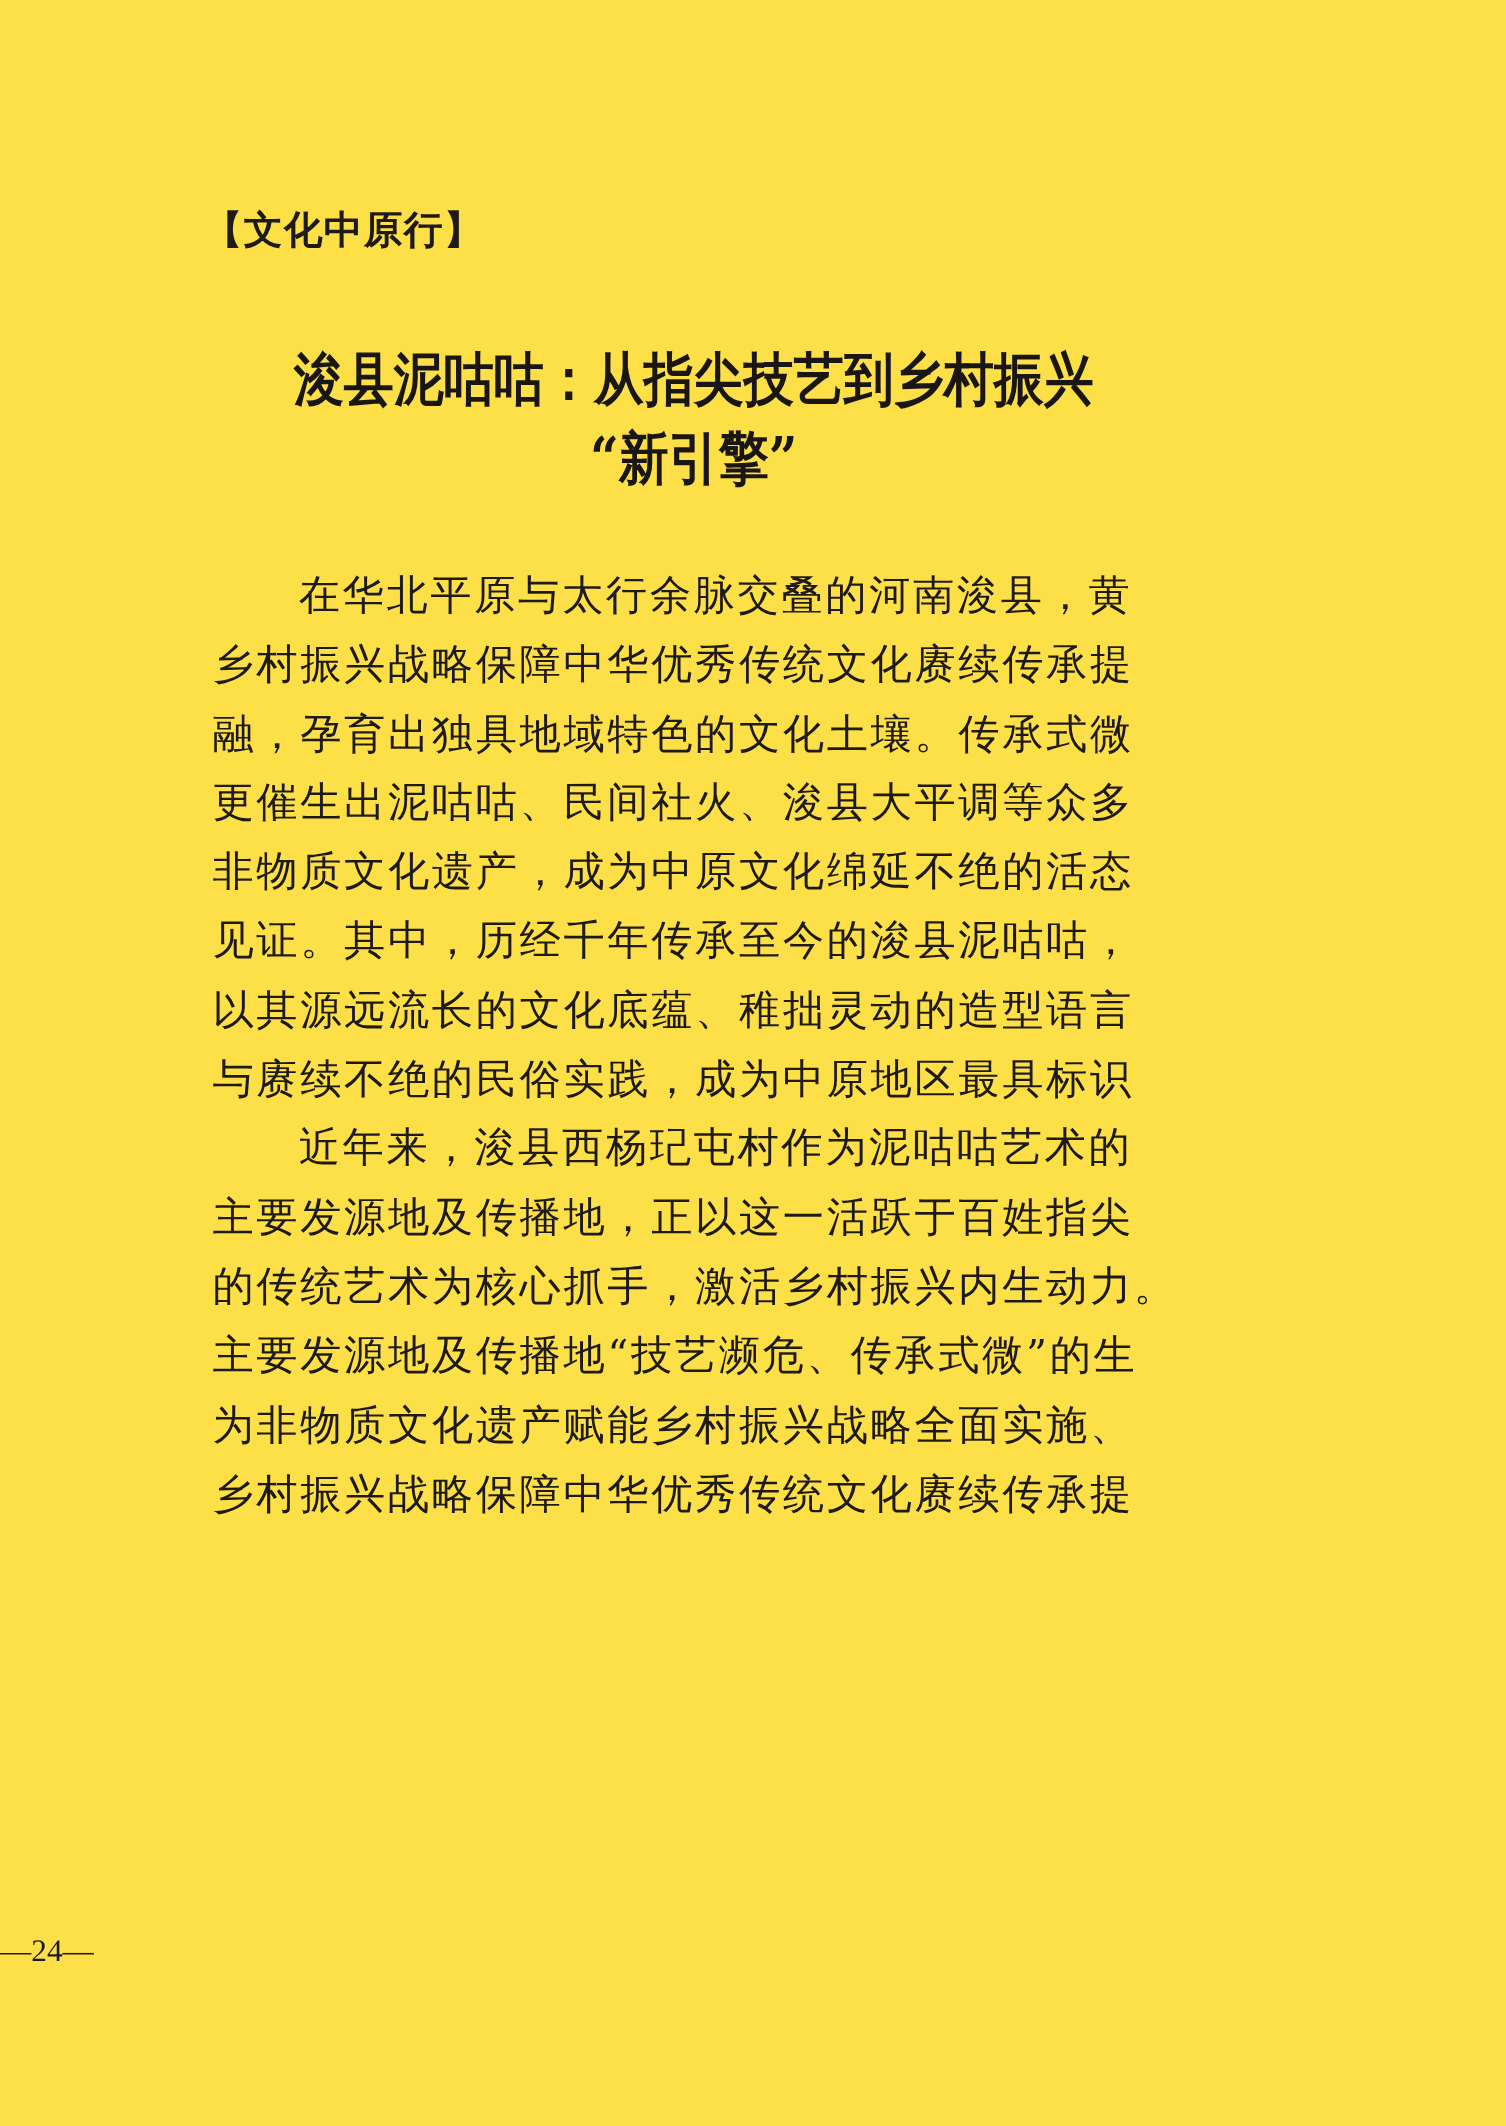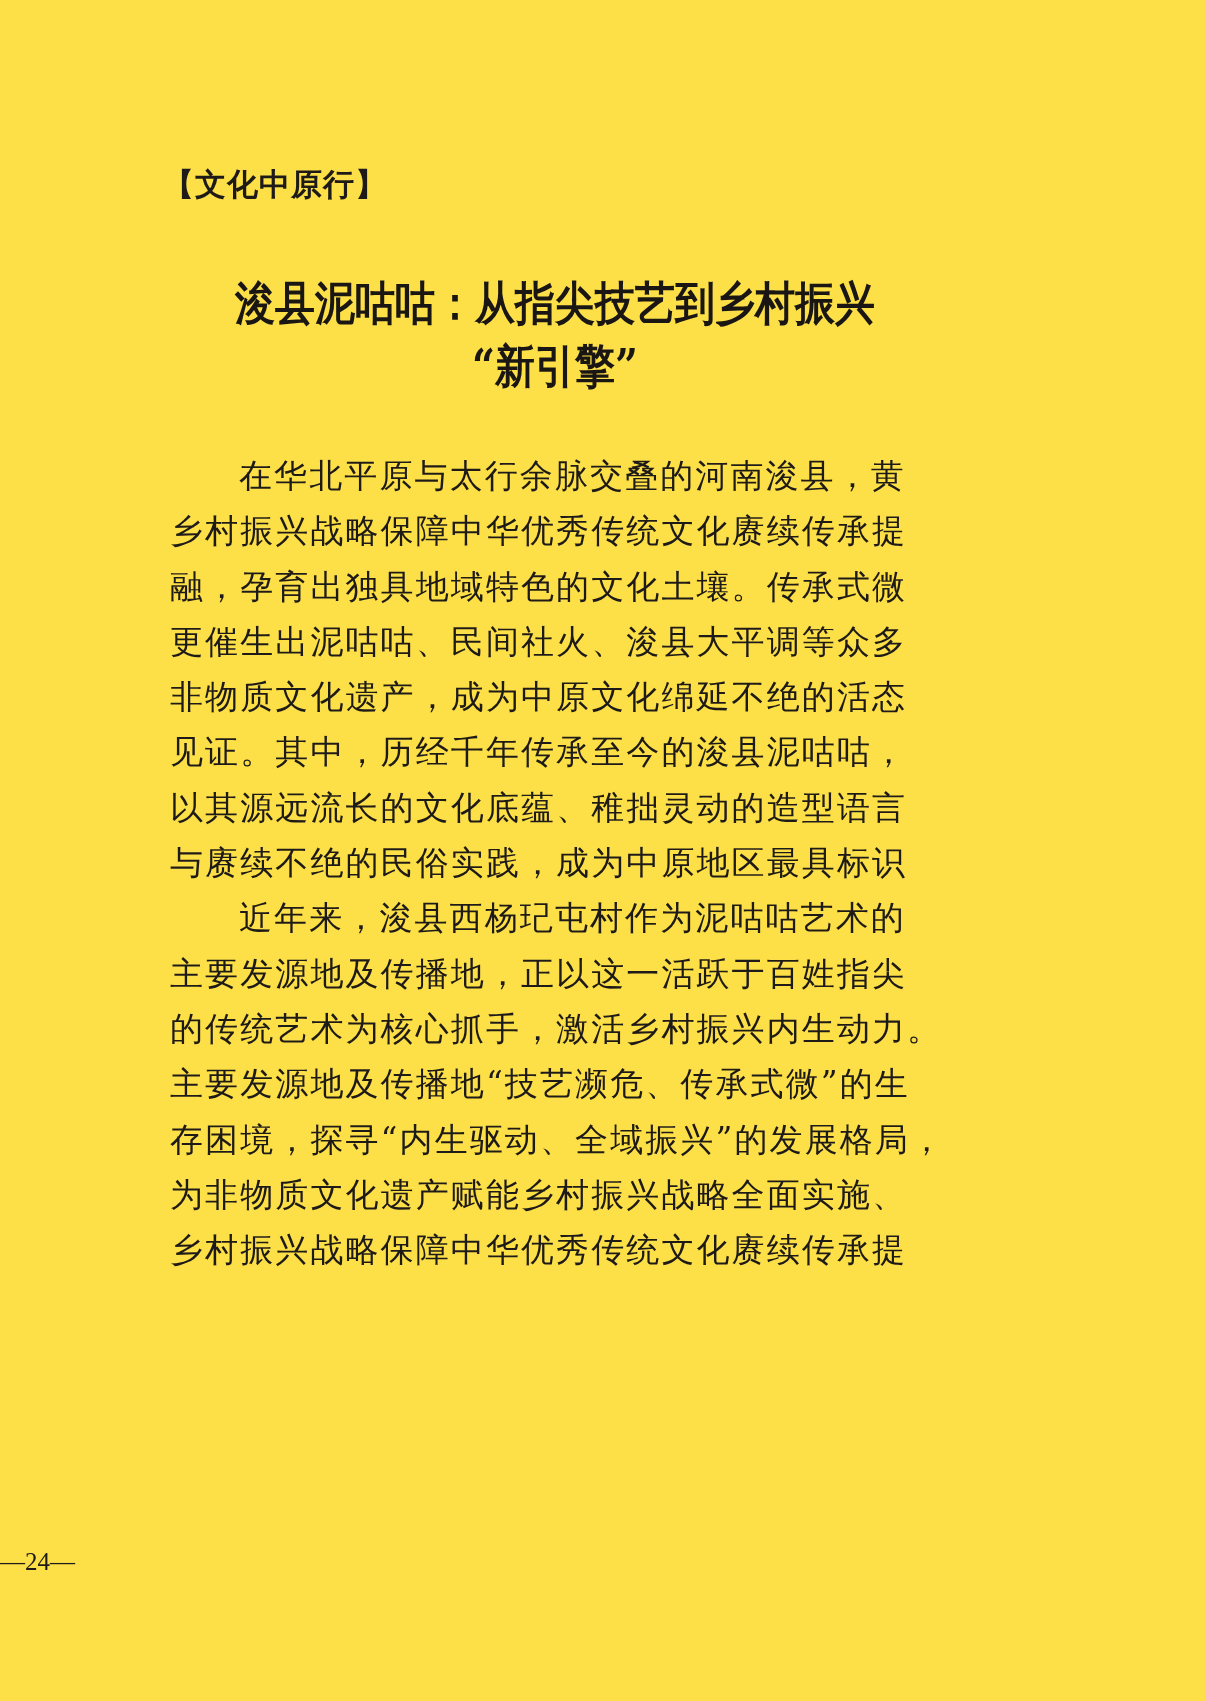--- a/index.html
+++ b/index.html
@@ -48,19 +48,18 @@
     <span class="body-line">融，孕育出独具地域特色的文化土壤。传承式微</span>
     <span class="body-line">更催生出泥咕咕、民间社火、浚县大平调等众多</span>
     <span class="body-line">非物质文化遗产，成为中原文化绵延不绝的活态</span>
     <span class="body-line">见证。其中，历经千年传承至今的浚县泥咕咕，</span>
     <span class="body-line">以其源远流长的文化底蕴、稚拙灵动的造型语言</span>
     <span class="body-line">与赓续不绝的民俗实践，成为中原地区最具标识</span>
     <span class="body-line indent">近年来，浚县西杨玘屯村作为泥咕咕艺术的</span>
     <span class="body-line">主要发源地及传播地，正以这一活跃于百姓指尖</span>
     <span class="body-line">的传统艺术为核心抓手，激活乡村振兴内生动力。</span>
     <span class="body-line">主要发源地及传播地“技艺濒危、传承式微”的生</span>
-    <span class="body-line">存困境，探寻“内生驱动、全域振兴”的发展格局，</span>
     <span class="body-line">为非物质文化遗产赋能乡村振兴战略全面实施、</span>
     <span class="body-line">乡村振兴战略保障中华优秀传统文化赓续传承提</span>
   </div>
 
   <div class="page-number">—24—</div>
 </div>
 
 </body></html>

